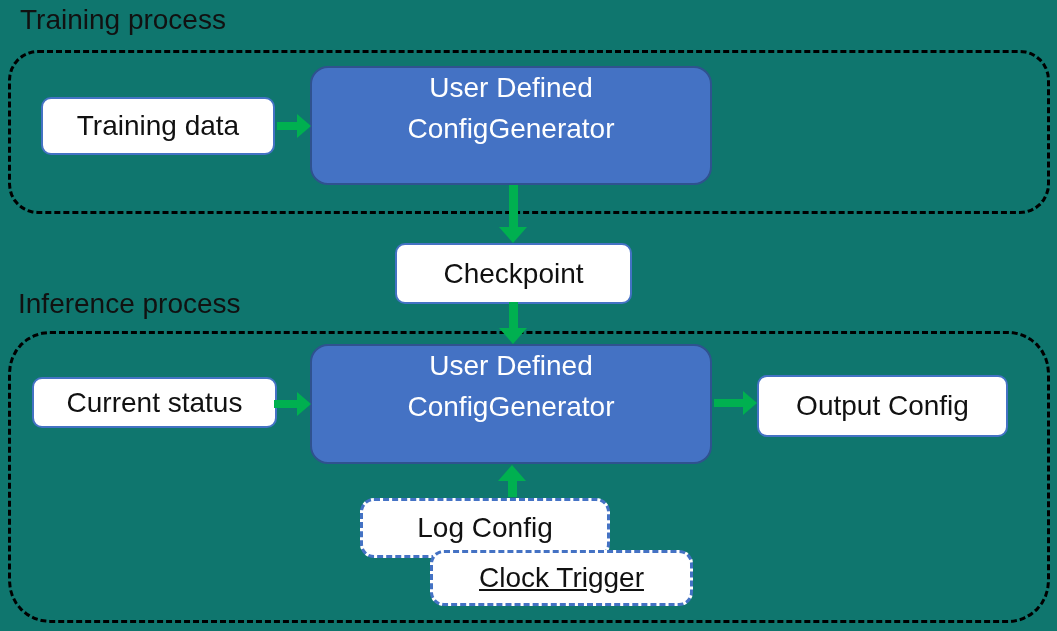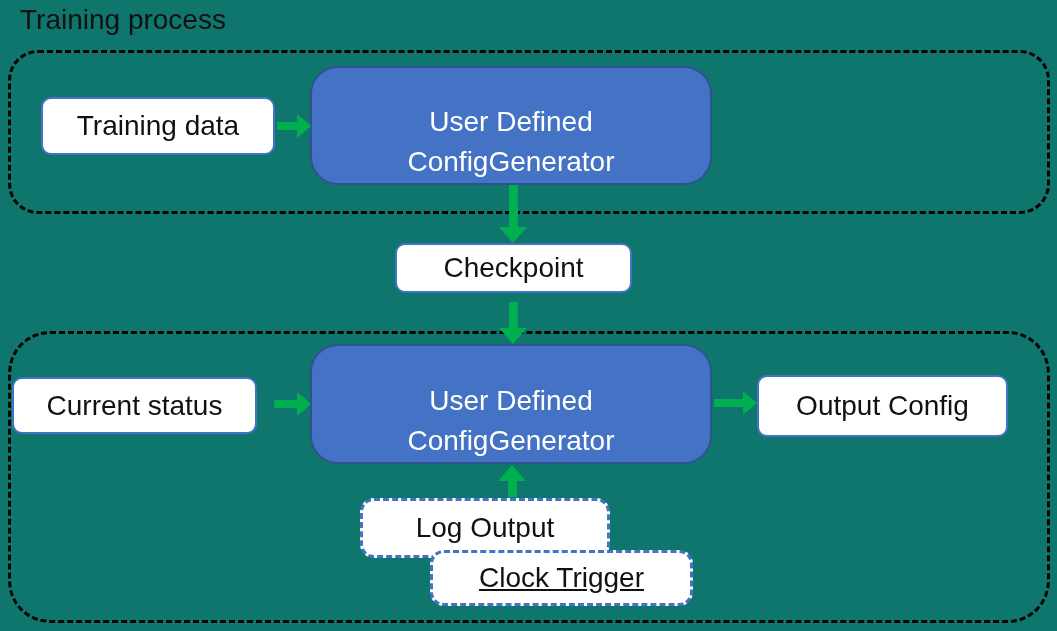--- a/index.html
+++ b/index.html
@@ -39,22 +39,22 @@
     display:flex;align-items:center;justify-content:center;
     font-size:28px;color:var(--text_dark);
     white-space:nowrap;
     z-index:2;
   }
 
   .gen-box{
     position:absolute;
     background:var(--node_fill);
     border:2px solid var(--node_border);
-    border-radius:28px;
-    display:flex;flex-direction:column;align-items:center;justify-content:flex-end;
+    border-radius:18px;
+    display:flex;flex-direction:column;align-items:center;justify-content:flex-start;
     font-size:28px;line-height:1.45;color:var(--text_light);
     text-align:center;
     z-index:2;
   }
 
   .trigger-box{
     position:absolute;
     background:#ffffff;
     border:3px dashed var(--trigger_border);
     border-radius:14px;
@@ -104,33 +104,34 @@
   <div class="gen-box" style="left:310px;top:66px;width:402px;height:119px;">
     <span>User Defined</span>
     <span>ConfigGenerator</span>
   </div>
 
   <div class="arrow arrow-down" style="left:499px;top:185px;height:58px;">
     <div class="shaft"></div>
     <div class="head"></div>
   </div>
 
-  <div class="io-box" style="left:395px;top:243px;width:237px;height:50px;">
+  <div class="io-box" style="left:395px;top:243px;width:237px;height:61px;">
     <span>Checkpoint</span>
   </div>
 
   <div class="arrow arrow-down" style="left:499px;top:302px;height:42px;">
     <div class="shaft"></div>
     <div class="head"></div>
   </div>
 
+  <div class="section-title" style="left:18px;top:288px;">Inference process</div>
 
   <div class="dashed-region region-inference"></div>
 
-  <div class="io-box" style="left:12px;top:377px;width:245px;height:57px;">
+  <div class="io-box" style="left:32px;top:377px;width:245px;height:51px;">
     <span>Current status</span>
   </div>
 
   <div class="arrow arrow-right" style="left:274px;top:392px;width:37px;">
     <div class="shaft"></div>
     <div class="head"></div>
   </div>
 
   <div class="gen-box" style="left:310px;top:344px;width:402px;height:120px;">
     <span>User Defined</span>
@@ -145,20 +146,20 @@
   <div class="io-box" style="left:757px;top:375px;width:251px;height:62px;">
     <span>Output Config</span>
   </div>
 
   <div class="arrow arrow-up" style="left:498px;top:465px;height:32px;">
     <div class="shaft"></div>
     <div class="head"></div>
   </div>
 
   <div class="trigger-box trigger-log">
-    <span>Log Output</span>
+    <span>Log Config</span>
   </div>
 
   <div class="trigger-box trigger-clock">
     <span>Clock Trigger</span>
   </div>
 
 </div>
 
 </body></html>

